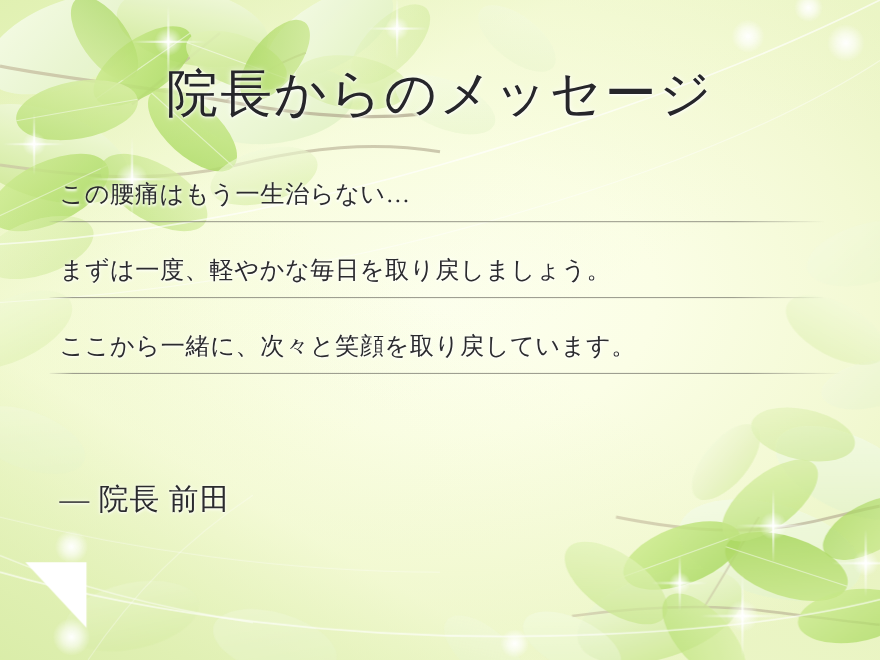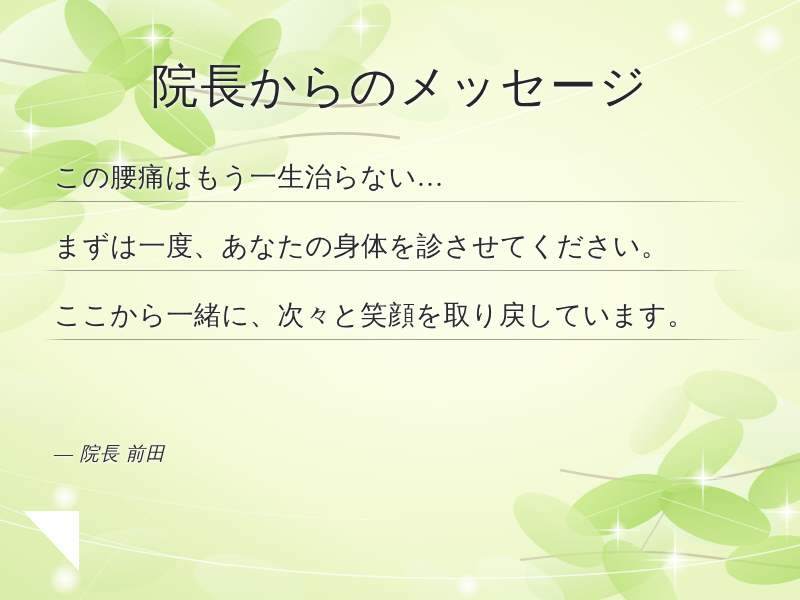--- a/index.html
+++ b/index.html
@@ -112,21 +112,21 @@
   .msg-row {
     position: relative;
     height: 69px;
   }
   .msg-row:last-child { height: auto; }
 
   .msg-text {
     position: absolute;
     left: 9px;
     top: 0;
-    font-size: 27px;
+    font-size: 22px;
     line-height: 44px;
     color: #2b2b2e;
     white-space: nowrap;
     letter-spacing: 0.5px;
     text-shadow: 0 1px 2px rgba(255,255,255,0.95), 0 0 5px rgba(255,255,255,0.85);
   }
 
   .divider {
     position: absolute;
     left: 0;
@@ -140,27 +140,26 @@
   }
   .divider.w1 { width: 705px; }
   .divider.w2 { width: 720px; }
   .divider.w3 { width: 705px; }
   .divider.w4 { width: 720px; }
 
   .signature {
     position: absolute;
     left: 54px;
     top: 432px;
-    font-size: 19px;
+    font-size: 27px;
     line-height: 44px;
     color: #2b2b2e;
     white-space: nowrap;
     letter-spacing: 1px;
     text-shadow: 0 1px 2px rgba(255,255,255,0.95), 0 0 5px rgba(255,255,255,0.85);
-    font-style: italic;
   }
 </style>
 </head>
 <body>
 
 <div class="stage">
 
   <div class="bg-base"></div>
   <div class="bg-wash-tr"></div>
   <div class="bg-wash-bl"></div>
@@ -383,21 +382,21 @@
 
     <div class="lines">
 
       <div class="msg-row">
         <div class="msg-text">この腰痛はもう一生治らない…</div>
         <div class="divider w1"></div>
       </div>
 
 
       <div class="msg-row">
-        <div class="msg-text">まずは一度、あなたの身体を診させてください。</div>
+        <div class="msg-text">まずは一度、軽やかな毎日を取り戻しましょう。</div>
         <div class="divider w3"></div>
       </div>
 
       <div class="msg-row">
         <div class="msg-text">ここから一緒に、次々と笑顔を取り戻しています。</div>
         <div class="divider w4"></div>
       </div>
 
     </div>
 

